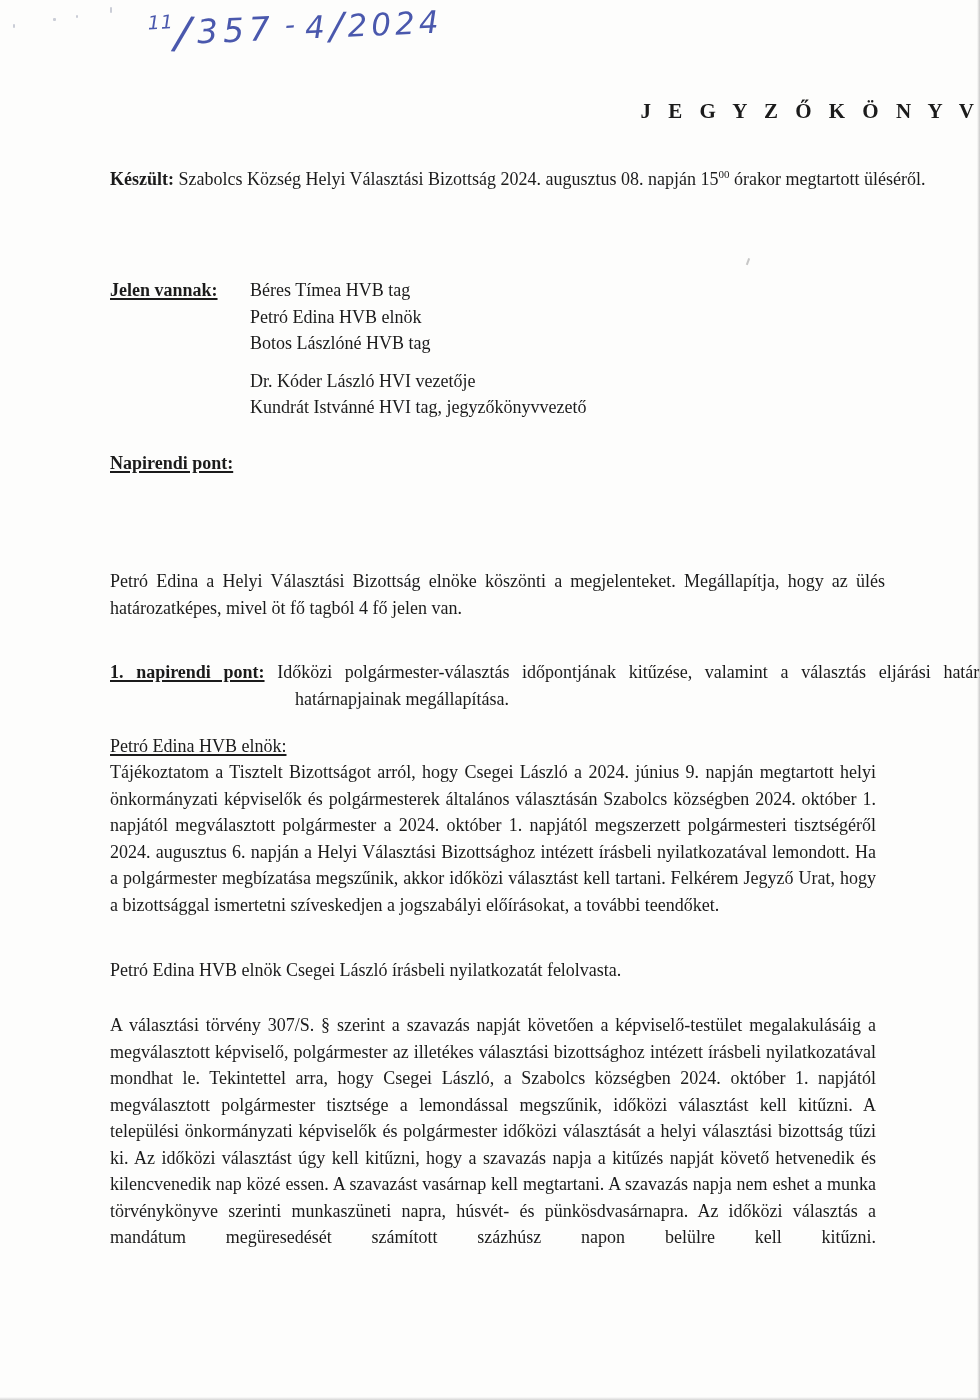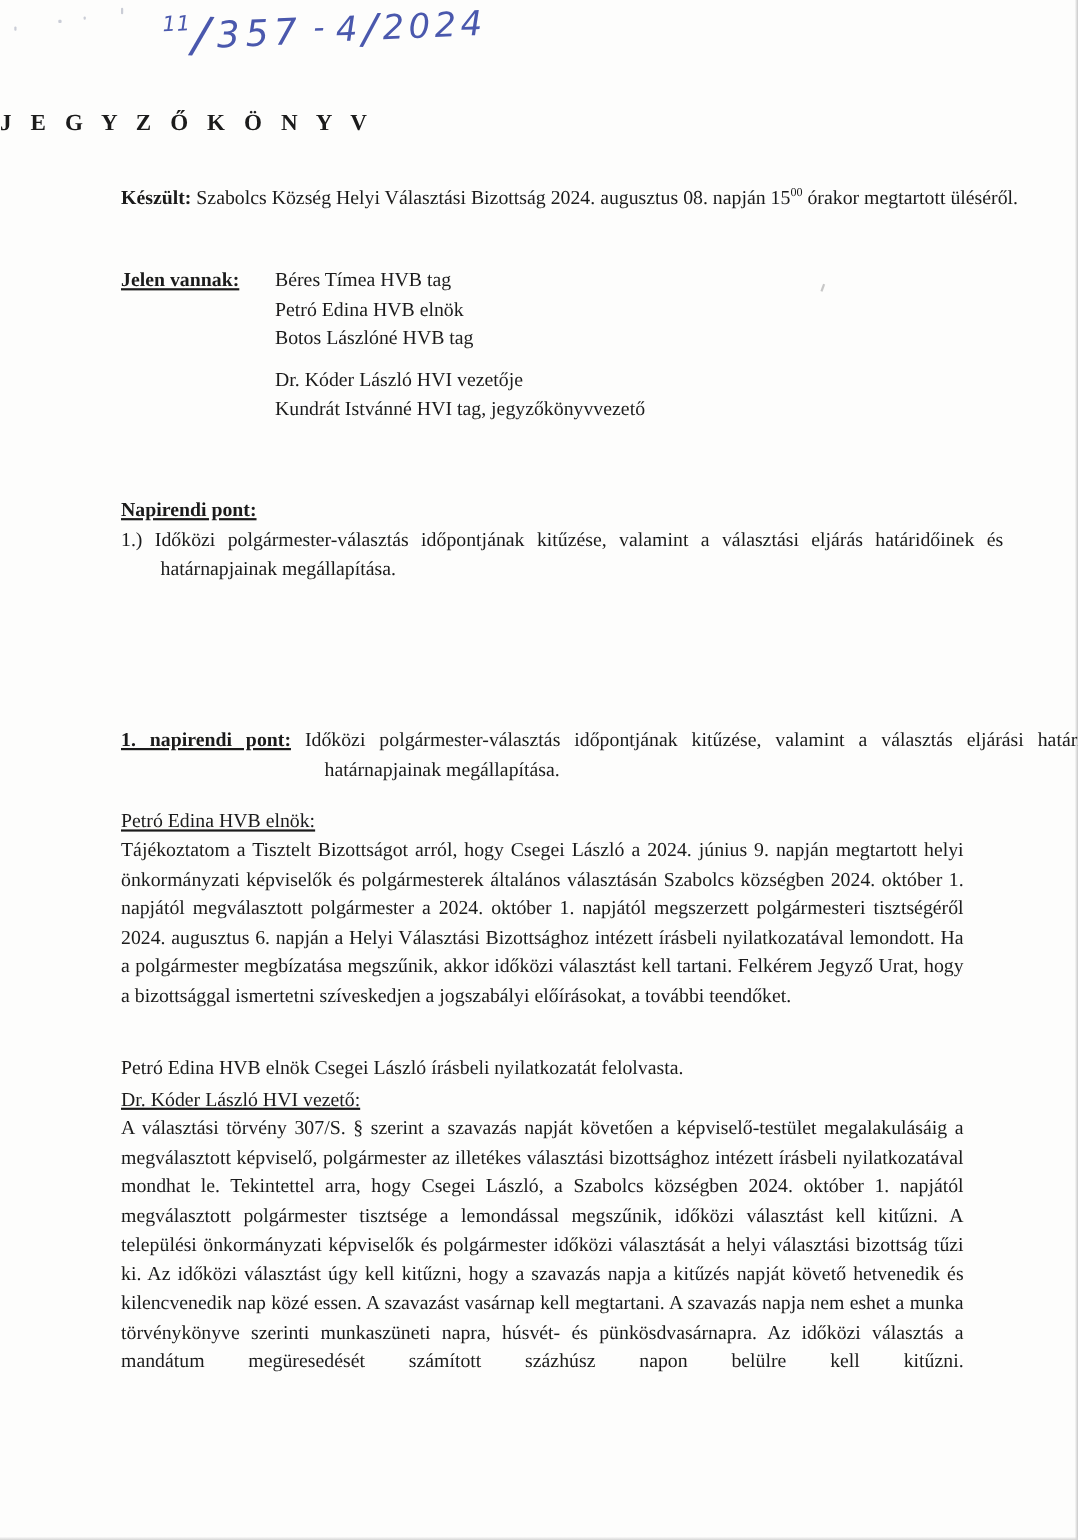--- a/index.html
+++ b/index.html
@@ -32,30 +32,30 @@
   .hw-small{font-size:19px;transform:translateY(-12px);letter-spacing:1px;}
   .hw-slash1{font-size:44px;margin:0 7px 0 1px;transform:rotate(6deg);}
   .hw-main{font-size:33px;letter-spacing:5px;}
   .hw-dash{font-size:28px;margin:0 10px;transform:translateY(-3px);}
   .hw-part{font-size:31px;}
   .hw-slash2{font-size:38px;margin:0 5px;transform:rotate(4deg);}
   .hw-year{font-size:31px;letter-spacing:4px;}
   
   .doc-title{
     position:absolute;top:99px;left:0;width:100%;
-    text-align:left;font-weight:bold;font-size:21px;letter-spacing:6px;
+    text-align:right;font-weight:bold;font-size:21px;letter-spacing:6px;
   }
   .block{position:absolute;left:110px;width:766px;font-size:18px;line-height:26.5px;}
   .just{text-align:justify;}
   .just-last{text-align:justify;text-align-last:justify;}
   .hang{padding-left:var(--indent);text-indent:calc(-1 * var(--indent));}
   .b{font-weight:bold;}
   .u{text-decoration:underline;text-decoration-thickness:1.5px;text-underline-offset:2px;}
   sup.hrs{font-size:11px;vertical-align:super;line-height:0;}
-  .attend{display:flex;}
+  .attend{display:flex;margin-top:36px;}
   .attend-label{width:140px;flex:0 0 140px;}
   .attend-names div{white-space:nowrap;}
   .officials{margin-top:11px;}
 </style>
 </head>
 <body>
 
 <div class="page">
 
   <div class="edge-right"></div>
@@ -93,36 +93,30 @@
         <div>Dr. Kóder László HVI vezetője</div>
         <div>Kundrát Istvánné HVI tag, jegyzőkönyvvezető</div>
       </div>
     </div>
   </div>
 
   <div class="block" style="top:450px;">
     <span class="b u">Napirendi pont:</span>
   </div>
 
-  <div class="block hang just" style="top:477px;--indent:36px;">
-    <span>1.)</span>
-    <span>Időközi polgármester-választás időpontjának kitűzése, valamint a választási eljárás határidőinek és határnapjainak megállapítása.</span>
-  </div>
 
+  <div class="block just" style="top:568px;width:775px;">Petró Edina a Helyi Választási Bizottság elnöke köszönti a megjelenteket. Megállapítja, hogy az ülés határozatképes, mivel öt fő tagból 4 fő jelen van.</div>
 
   <div class="block hang just" style="top:659px;--indent:185px;">
     <span class="b u">1. napirendi pont:</span>
     <span>Időközi polgármester-választás időpontjának kitűzése, valamint a választás eljárási határidőinek és határnapjainak megállapítása.</span>
   </div>
 
   <div class="block" style="top:733px;">
     <span class="u">Petró Edina HVB elnök:</span>
   </div>
   <div class="block just" style="top:759px;">Tájékoztatom a Tisztelt Bizottságot arról, hogy Csegei László a 2024. június 9. napján megtartott helyi önkormányzati képviselők és polgármesterek általános választásán Szabolcs községben 2024. október 1. napjától megválasztott polgármester a 2024. október 1. napjától megszerzett polgármesteri tisztségéről 2024. augusztus 6. napján a Helyi Választási Bizottsághoz intézett írásbeli nyilatkozatával lemondott. Ha a polgármester megbízatása megszűnik, akkor időközi választást kell tartani. Felkérem Jegyző Urat, hogy a bizottsággal ismertetni szíveskedjen a jogszabályi előírásokat, a további teendőket.</div>
 
   <div class="block" style="top:957px;">Petró Edina HVB elnök Csegei László írásbeli nyilatkozatát felolvasta.</div>
 
-  <div class="block" style="top:986px;">
-    <span class="u">Dr. Kóder László HVI vezető:</span>
-  </div>
   <div class="block just-last" style="top:1012px;">A választási törvény 307/S. § szerint a szavazás napját követően a képviselő-testület megalakulásáig a megválasztott képviselő, polgármester az illetékes választási bizottsághoz intézett írásbeli nyilatkozatával mondhat le. Tekintettel arra, hogy Csegei László, a Szabolcs községben 2024. október 1. napjától megválasztott polgármester tisztsége a lemondással megszűnik, időközi választást kell kitűzni. A települési önkormányzati képviselők és polgármester időközi választását a helyi választási bizottság tűzi ki. Az időközi választást úgy kell kitűzni, hogy a szavazás napja a kitűzés napját követő hetvenedik és kilencvenedik nap közé essen. A szavazást vasárnap kell megtartani. A szavazás napja nem eshet a munka törvénykönyve szerinti munkaszüneti napra, húsvét- és pünkösdvasárnapra. Az időközi választás a mandátum megüresedését számított százhúsz napon belülre kell kitűzni.</div>
 
 </div>
 
 </body></html>

